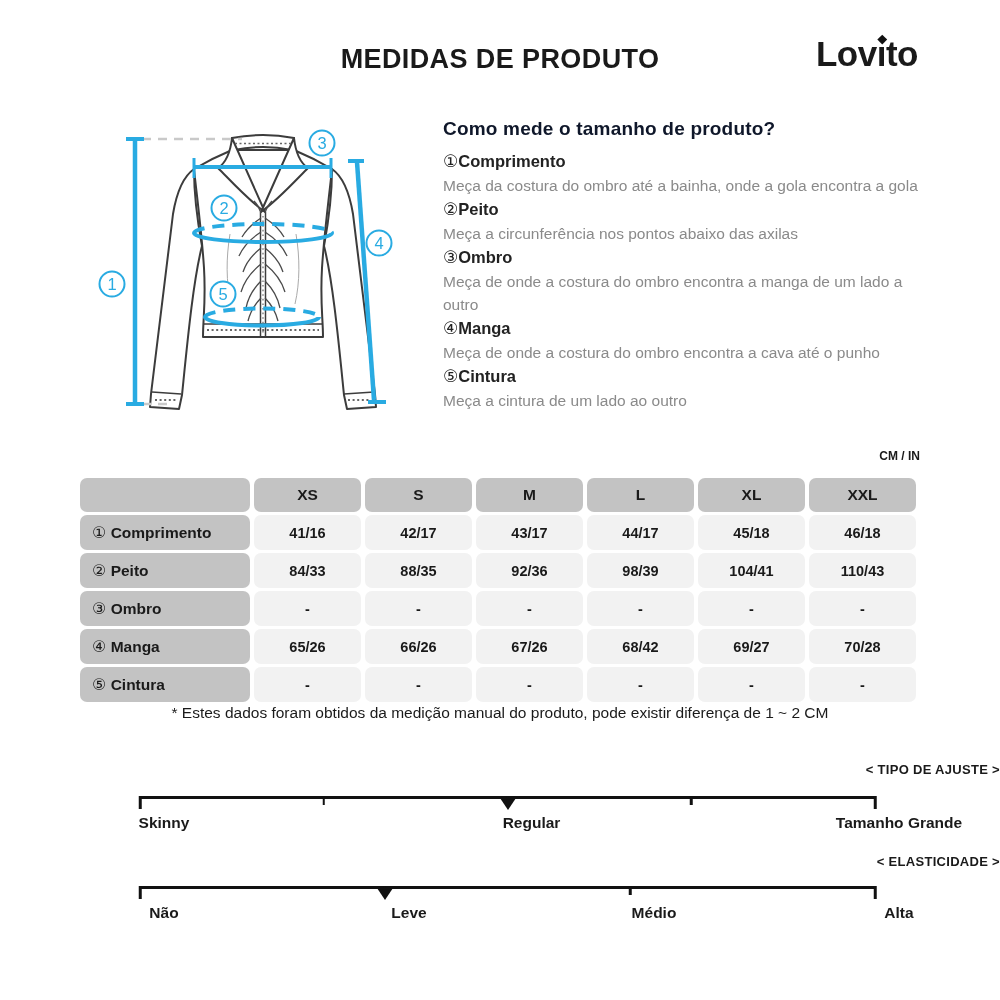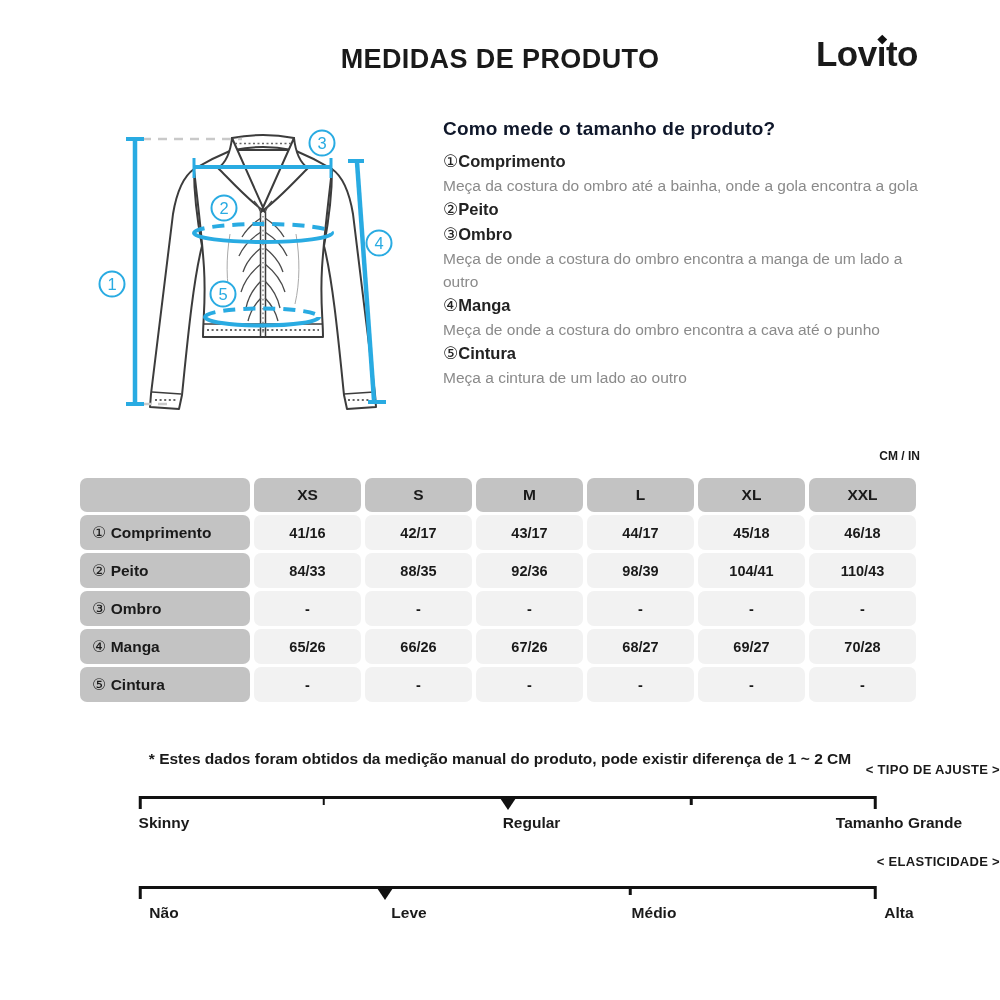--- a/index.html
+++ b/index.html
@@ -25,21 +25,21 @@
   
   .unit{position:absolute;top:449px;right:80px;font-size:12px;font-weight:700;}
   table.sizes{position:absolute;left:76px;top:475px;border-collapse:separate;border-spacing:4px 3px;}
   .sizes td{height:16px;box-sizing:border-box;padding:8px;border-radius:7px;}
   .sizes .corner{width:170px;background:#c3c3c3;}
   .sizes .h{width:107px;background:#c3c3c3;text-align:center;font-weight:700;font-size:15.5px;}
   .sizes .lab{width:170px;background:#c3c3c3;text-align:left;padding-left:12px;font-weight:700;font-size:15.5px;}
   .sizes .lab .num{font-weight:400;font-size:16px;}
   .sizes .val{width:107px;background:#f2f2f2;text-align:center;font-weight:700;font-size:14.5px;}
   
-  .note{position:absolute;top:704px;left:0;width:100%;text-align:center;font-size:15.5px;font-weight:700;margin-top:46px;}
+  .note{position:absolute;top:704px;left:0;width:100%;text-align:center;font-size:15.5px;font-weight:400;}
   
   .scale-title{position:absolute;left:0;width:100%;text-align:right;font-size:13px;font-weight:800;letter-spacing:.3px;}
   #fit-title{top:762px;}  #ela-title{top:854px;}
   .scale{position:absolute;left:140px;width:735px;height:42px;}
   #fit-scale{top:796px;}  #ela-scale{top:886px;}
   .scale .bar{position:absolute;top:0;left:-1px;right:-1px;height:2.5px;background:#111;}
   .tick{position:absolute;top:0;width:2.5px;background:#111;transform:translateX(-50%);}
   .tick.end{height:13px;}
   .tick.mid{height:9px;}
   .marker{position:absolute;top:2px;width:0;height:0;transform:translateX(-50%);
@@ -145,20 +145,21 @@
 </div>
 
 <div class="guide">
   <h2>Como mede o tamanho de produto?</h2>
   <div class="g-item">
     <div class="g-label"><span class="num">①</span><span>Comprimento</span></div>
     <div class="g-desc">Meça da costura do ombro até a bainha, onde a gola encontra a gola</div>
   </div>
   <div class="g-item">
     <div class="g-label"><span class="num">②</span><span>Peito</span></div>
+    <div class="g-desc">Meça a circunferência nos pontos abaixo das axilas</div>
   </div>
   <div class="g-item">
     <div class="g-label"><span class="num">③</span><span>Ombro</span></div>
     <div class="g-desc">Meça de onde a costura do ombro encontra a manga de um lado a outro</div>
   </div>
   <div class="g-item">
     <div class="g-label"><span class="num">④</span><span>Manga</span></div>
     <div class="g-desc">Meça de onde a costura do ombro encontra a cava até o punho</div>
   </div>
   <div class="g-item">
@@ -204,21 +205,21 @@
     <td class="val">-</td>
     <td class="val">-</td>
     <td class="val">-</td>
     <td class="val">-</td>
   </tr>
   <tr>
     <td class="lab"><span class="num">④</span> <span>Manga</span></td>
     <td class="val">65/26</td>
     <td class="val">66/26</td>
     <td class="val">67/26</td>
-    <td class="val">68/27</td>
+    <td class="val">68/42</td>
     <td class="val">69/27</td>
     <td class="val">70/28</td>
   </tr>
   <tr>
     <td class="lab"><span class="num">⑤</span> <span>Cintura</span></td>
     <td class="val">-</td>
     <td class="val">-</td>
     <td class="val">-</td>
     <td class="val">-</td>
     <td class="val">-</td>

